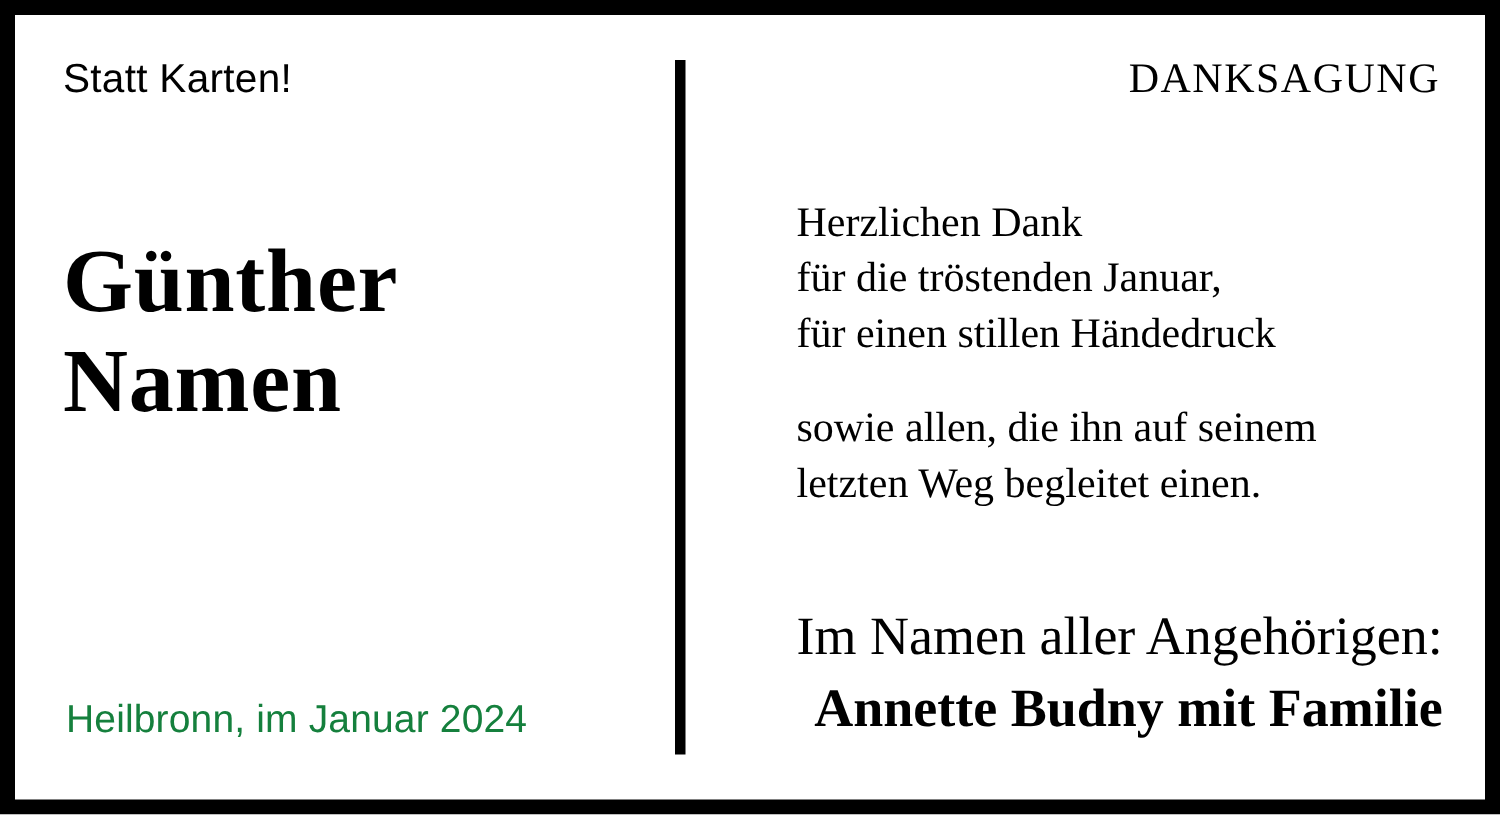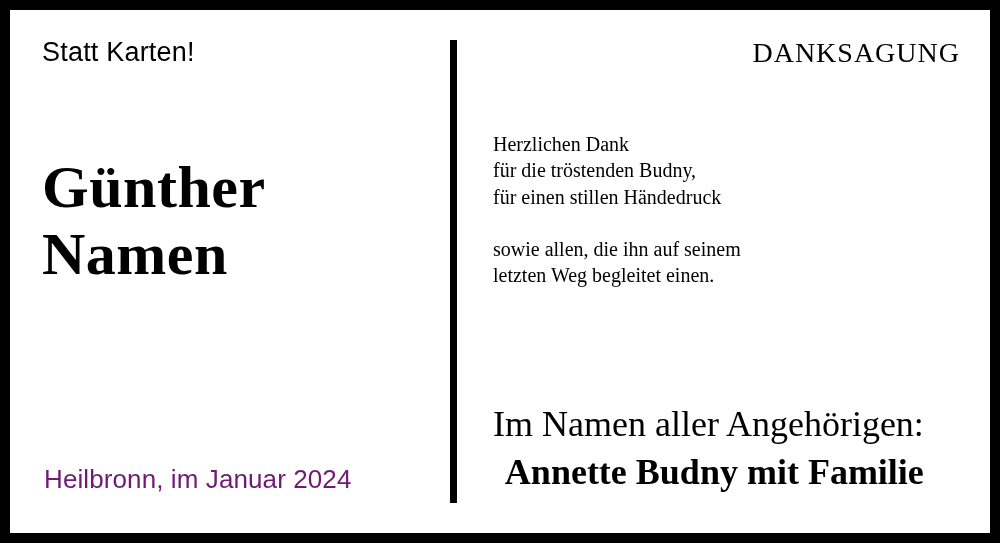--- a/index.html
+++ b/index.html
@@ -40,20 +40,21 @@
     margin: 30px 0 30px 0;
     flex: 0 0 auto;
   }
   .col-right {
     flex: 1 1 auto;
     box-sizing: border-box;
     position: relative;
     padding: 28px 30px 12px 36px;
     display: flex;
     flex-direction: column;
+    margin-left: 38px;
   }
   .statt-karten {
     font-family: "Liberation Sans", sans-serif;
     font-size: 27px;
     color: #000000;
     letter-spacing: 0.2px;
     line-height: 1.1;
   }
   .danksagung {
     font-family: "Liberation Serif", serif;
@@ -75,27 +76,27 @@
   .name-line {
     display: block;
     white-space: nowrap;
   }
   .place-date {
     position: absolute;
     left: 34px;
     bottom: 38px;
     font-family: "Liberation Sans", sans-serif;
     font-size: 26px;
-    color: #701a75;
+    color: #15803d;
     letter-spacing: 0.1px;
   }
   .thanks-block {
     margin-top: 62px;
     font-family: "Liberation Serif", serif;
-    font-size: 20px;
+    font-size: 28px;
     line-height: 1.32;
     color: #000000;
   }
   .thanks-block .para {
     margin: 0;
   }
   .thanks-block .para + .para {
     margin-top: 26px;
   }
   .closing {
@@ -134,21 +135,21 @@
     </div>
 
     <div class="divider"></div>
 
     <div class="col-right">
       <div class="danksagung">DANKSAGUNG</div>
 
       <div class="thanks-block">
         <div class="para">
           <div>Herzlichen Dank</div>
-          <div>für die tröstenden Budny,</div>
+          <div>für die tröstenden Januar,</div>
           <div>für einen stillen Händedruck</div>
         </div>
         <div class="para">
           <div>sowie allen, die ihn auf seinem</div>
           <div>letzten Weg begleitet einen.</div>
         </div>
       </div>
 
       <div class="closing">
         <span class="normal">Im Namen aller Angehörigen:</span>

